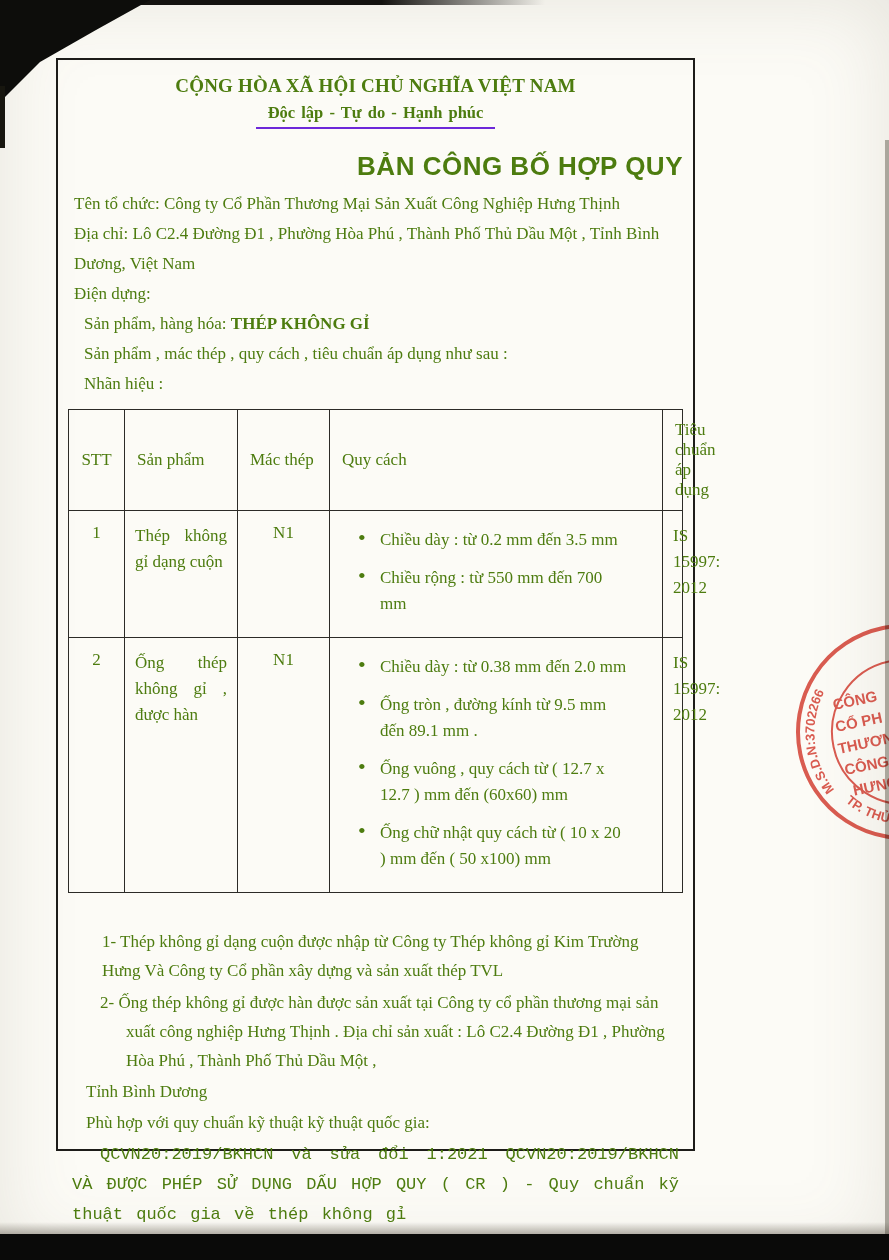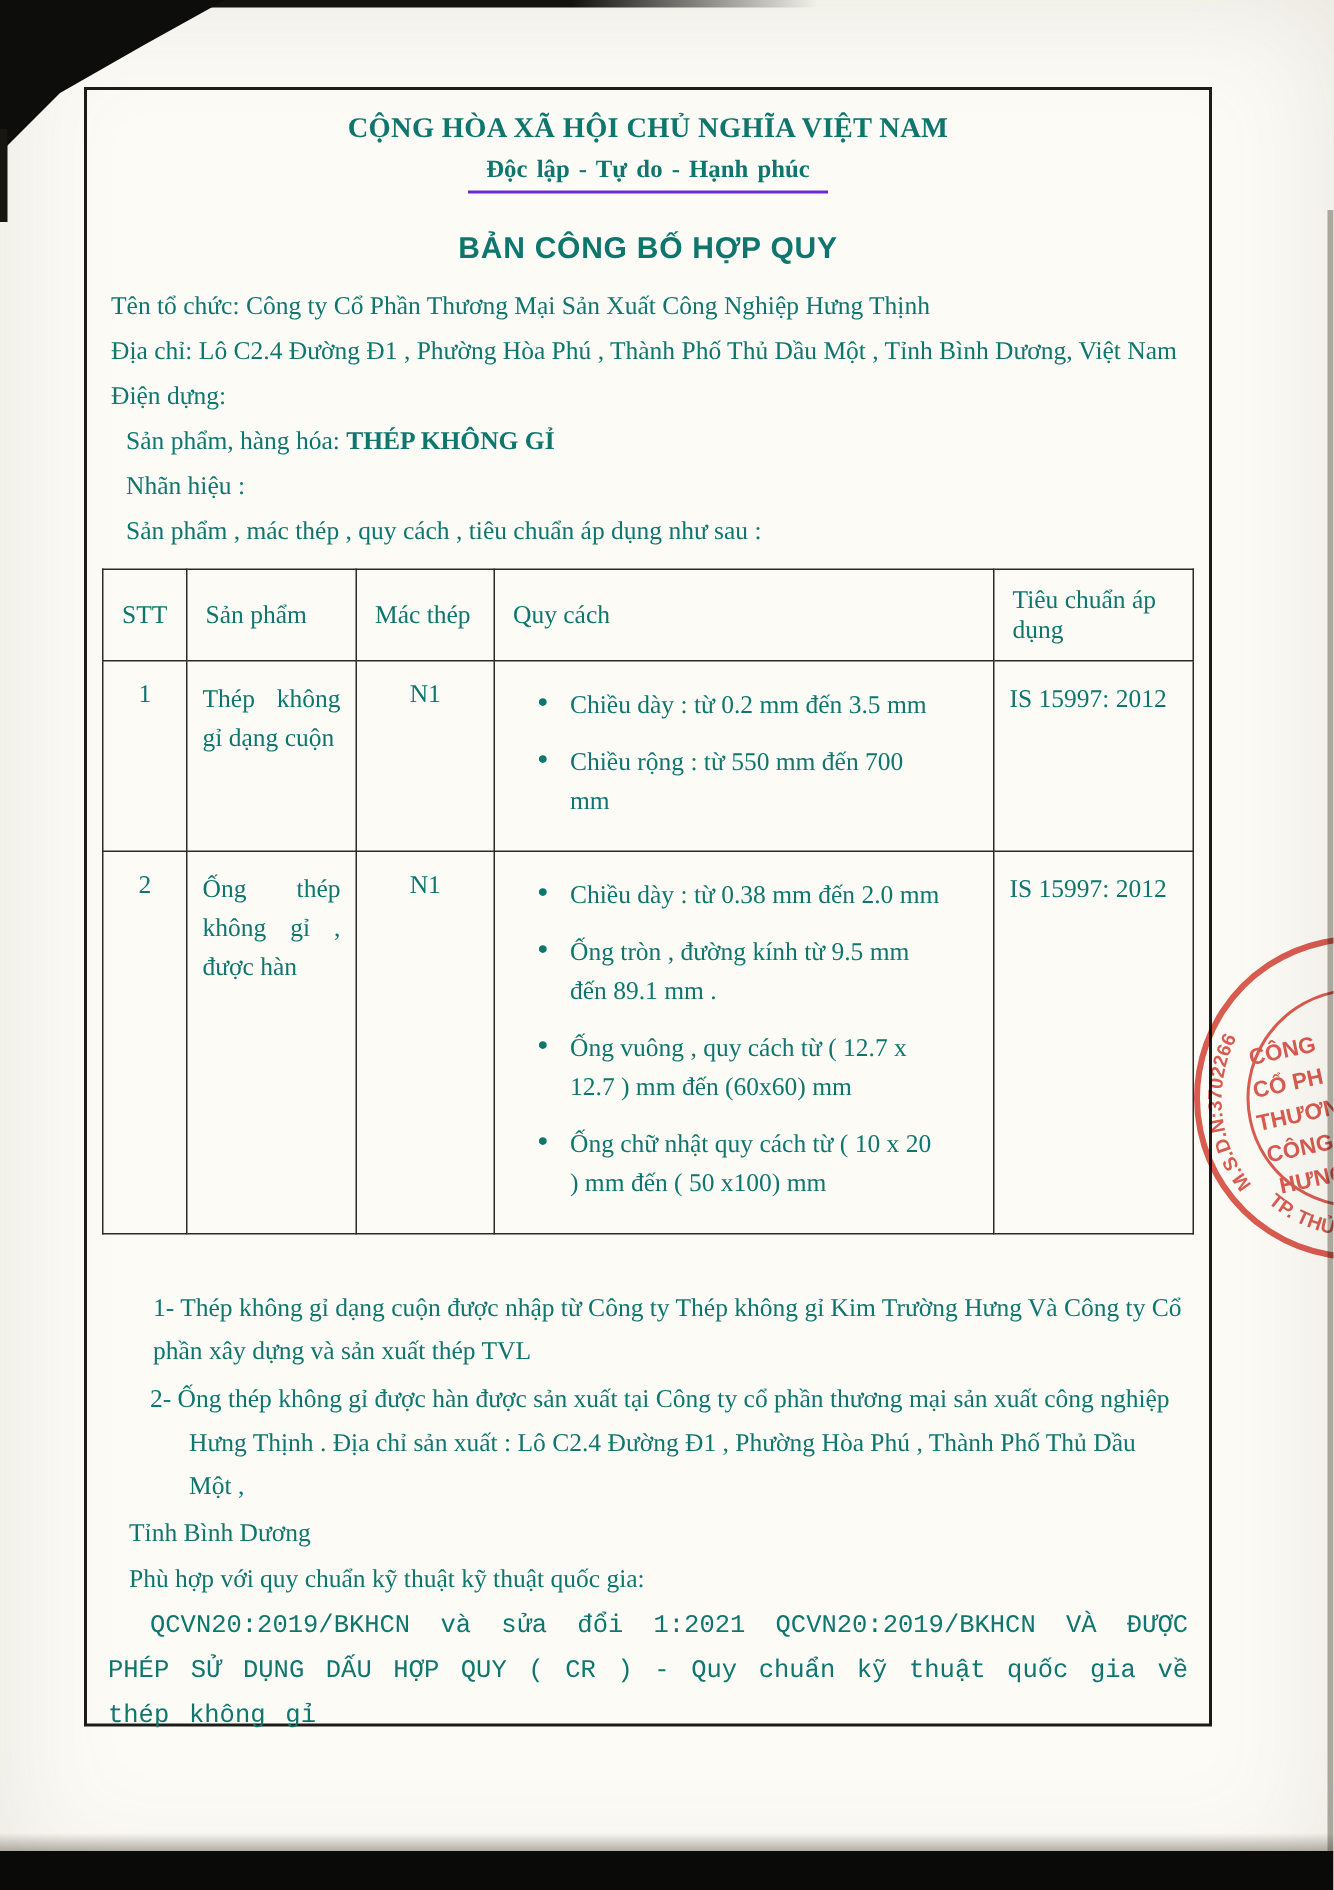--- a/index.html
+++ b/index.html
@@ -19,30 +19,30 @@
   .art-top-line{left:0;top:0;width:545px;height:5px;
     background:linear-gradient(to right,#13120f 70%,rgba(19,18,15,0));}
   .art-left-mark{left:0;top:86px;width:5px;height:62px;background:#17160f;}
   .art-bottom-bar{left:0;bottom:0;width:100%;height:26px;background:#0a0a09;}
   .art-bottom-shadow{left:0;bottom:26px;width:100%;height:12px;
     background:linear-gradient(to bottom,rgba(70,62,48,0),rgba(70,62,48,.38));}
   .art-right-edge{right:0;top:140px;width:4px;height:1095px;background:rgba(85,78,64,.45);}
 
   
   .frame{
-    position:absolute;left:56px;top:58px;width:752px;height:1093px;
+    position:absolute;left:56px;top:58px;width:639px;height:1093px;
     border:2px solid #1d1c19;box-sizing:border-box;
-    padding:12px 10px 0 10px;color:#0f766e;
+    padding:12px 10px 0 10px;color:#4d7c0f;
   }
   .nh1{text-align:center;font-weight:bold;font-size:19px;line-height:24px;letter-spacing:.2px;margin-top:2px;}
   .nh2-wrap{text-align:center;margin-top:4px;}
   .nh2{display:inline-block;font-weight:bold;font-size:16.5px;line-height:22px;
     border-bottom:2px solid #6d28d9;padding:0 12px 3px 12px;word-spacing:2px;}
-  .title{margin:24px 0 0 0;text-align:center;font-family:"Liberation Sans",sans-serif;
-    font-weight:700;font-size:20px;line-height:26px;letter-spacing:.5px;}
+  .title{margin:24px 0 0 0;text-align:right;font-family:"Liberation Sans",sans-serif;
+    font-weight:700;font-size:26px;line-height:26px;letter-spacing:.5px;}
   .doc-no{text-align:center;font-size:17px;line-height:22px;margin-top:12px;}
 
   .body-text{margin-top:10px;padding:0 6px;}
   .para{margin:0;font-size:17px;line-height:30px;}
   .indent{margin-left:10px;}
   .para b{font-weight:bold;}
 
   
   table.spec-table{width:100%;border-collapse:collapse;margin-top:10px;table-layout:fixed;}
   .spec-table th,.spec-table td{border:1.5px solid #2c2b27;font-weight:normal;
@@ -91,22 +91,22 @@
       <span class="nh2">Độc lập - Tự do - Hạnh phúc</span>
     </div>
 
     <h1 class="title">BẢN CÔNG BỐ HỢP QUY</h1>
 
     <div class="body-text">
       <p class="para">Tên tổ chức: Công ty Cổ Phần Thương Mại Sản Xuất Công Nghiệp Hưng Thịnh</p>
       <p class="para">Địa chỉ: Lô C2.4 Đường Đ1 , Phường Hòa Phú , Thành Phố Thủ Dầu Một , Tỉnh Bình Dương, Việt Nam</p>
       <p class="para">Điện dựng:</p>
       <p class="para indent"><span>Sản phẩm, hàng hóa: </span><b>THÉP KHÔNG GỈ</b></p>
+      <p class="para indent">Sản phẩm , mác thép , quy cách , tiêu chuẩn áp dụng như sau :</p>
       <p class="para indent">Nhãn hiệu :</p>
-      <p class="para indent">Sản phẩm , mác thép , quy cách , tiêu chuẩn áp dụng như sau :</p>
     </div>
 
     <table class="spec-table">
       <colgroup>
         <col style="width:56px">
           <col style="width:113px">
           <col style="width:92px">
           <col style="width:333px">
           <col>
       </colgroup>

